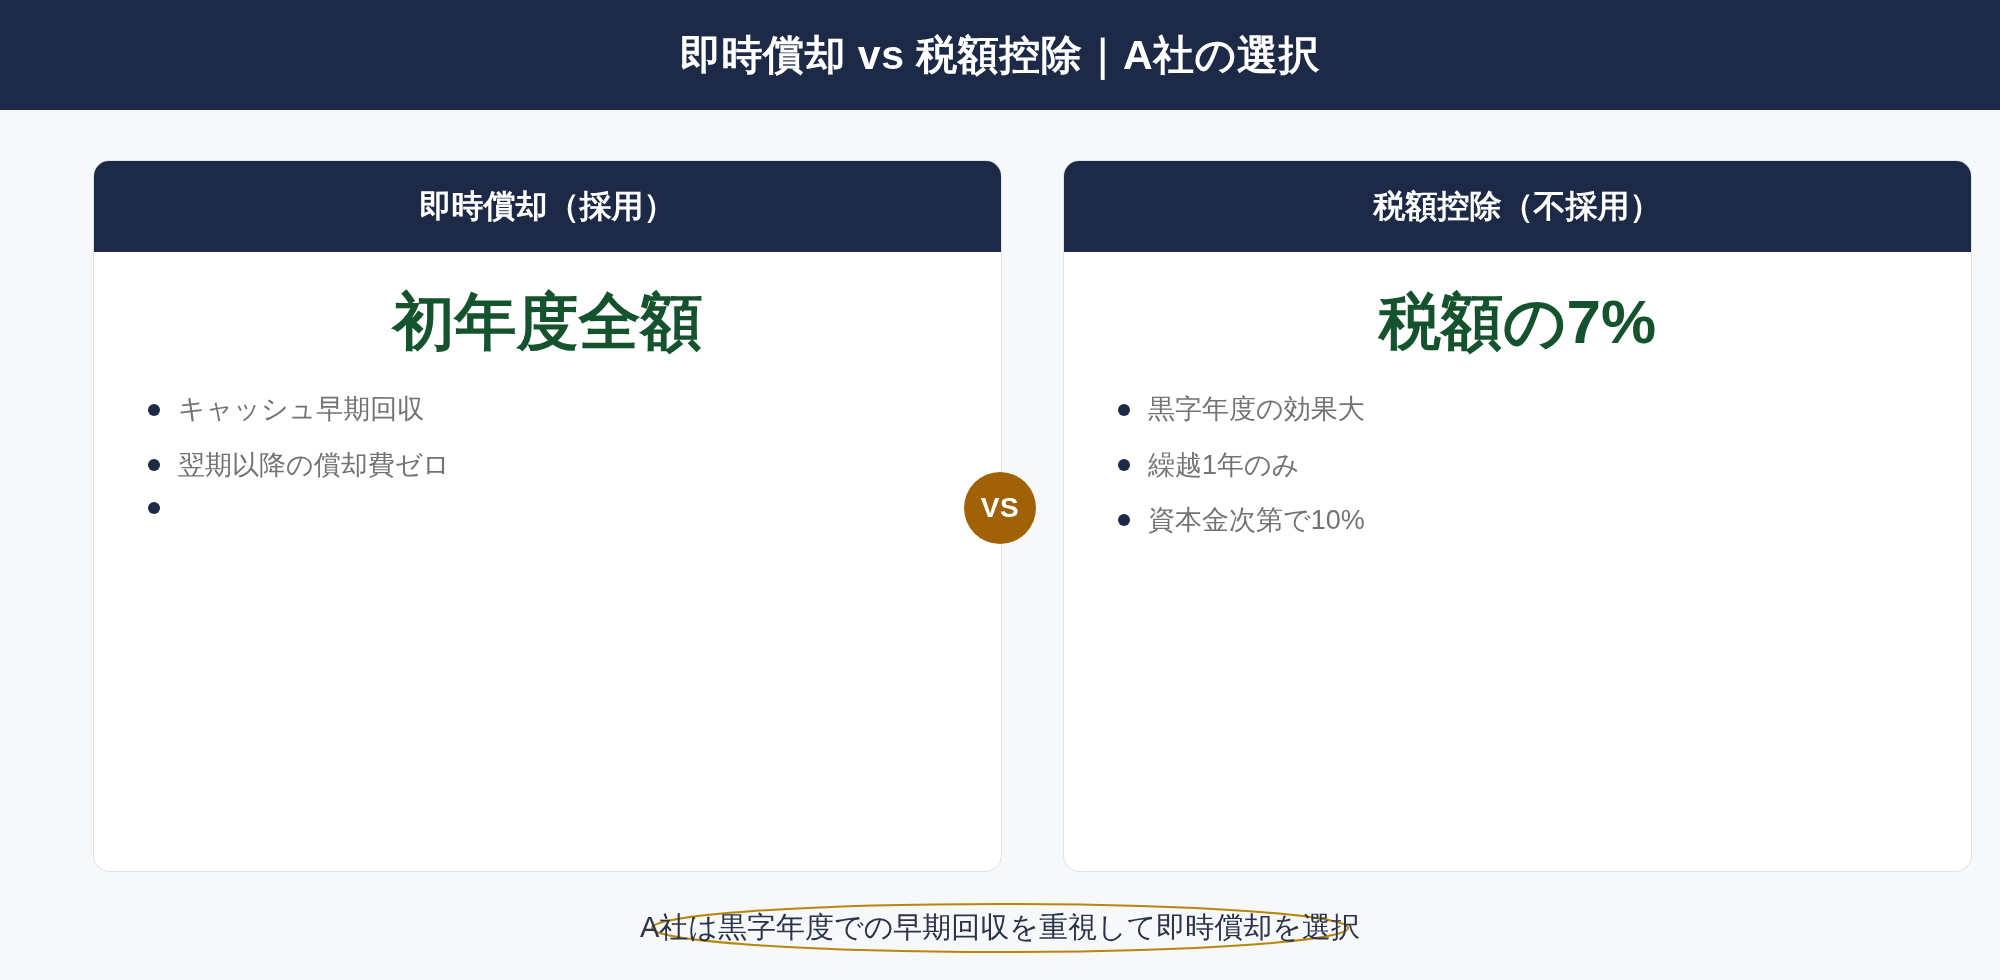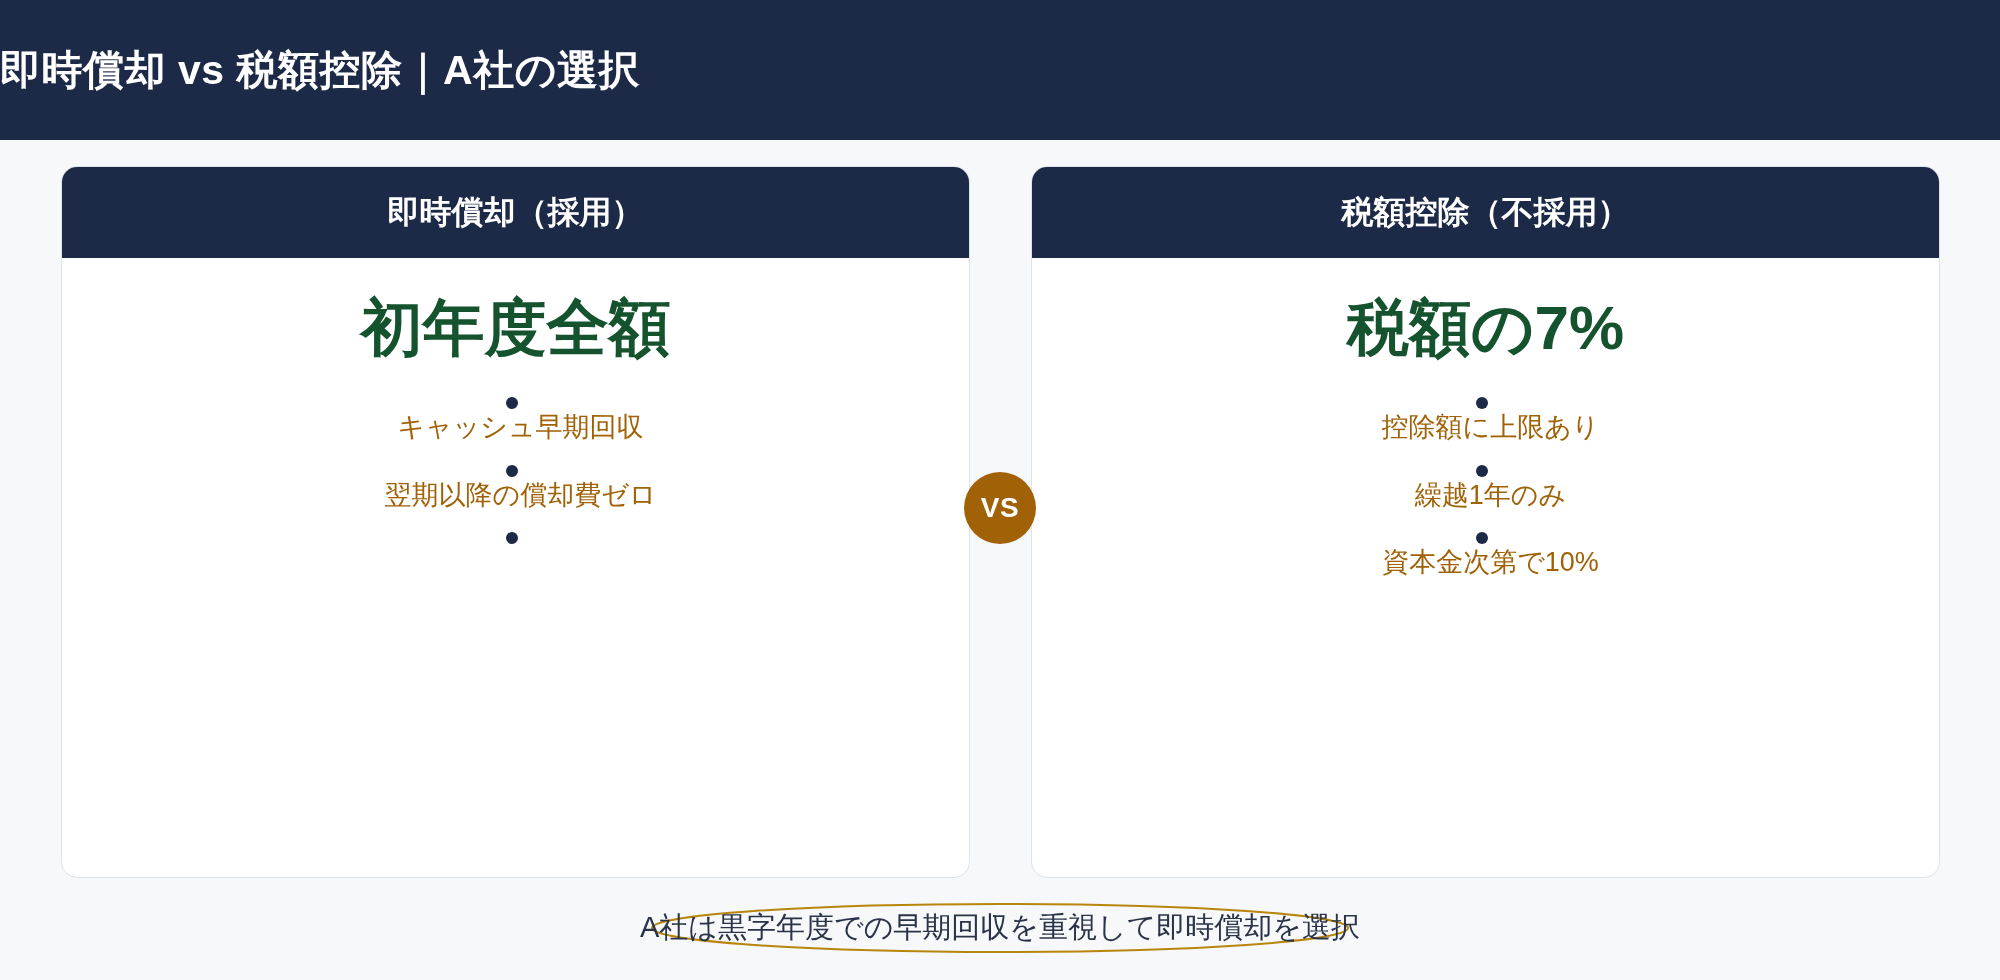--- a/index.html
+++ b/index.html
@@ -22,51 +22,53 @@
     height: 980px;
     background: #f6f8fa;
   }
 
   
   .page-header {
     position: absolute;
     left: 0;
     top: 0;
     width: 2000px;
-    height: 140px;
+    height: 110px;
     background: #1d2a47;
     display: flex;
     align-items: center;
+    justify-content: center;
   }
   .page-header-title {
     color: #ffffff;
     font-size: 41px;
     font-weight: bold;
     letter-spacing: 0.5px;
     white-space: nowrap;
   }
 
   
   .cards {
     position: absolute;
     left: 61px;
     top: 152px;
     width: 1879px;
     height: 712px;
   }
 
   .card {
     position: absolute;
-    top: 14px;
+    top: 8px;
     width: 909px;
     height: 712px;
     background: #ffffff;
     border: 1px solid #dde3ea;
     border-radius: 16px;
     overflow: hidden;
+    margin-left: 32px;
   }
   .card.left  { left: 0; }
   .card.right { left: 970px; }
 
   .card-header {
     height: 91px;
     background: #1d2a47;
     display: flex;
     align-items: center;
     justify-content: center;
@@ -93,24 +95,23 @@
   }
 
   .bullet-list {
     list-style: none;
     padding-left: 10px;
   }
   .bullet-item {
     display: flex;
     align-items: center;
     font-size: 27px;
-    color: #a16207;
+    color: #737373;
     line-height: 1.35;
     margin-bottom: 19px;
-    flex-direction: column;
   }
   .bullet-dot {
     flex: 0 0 auto;
     width: 12px;
     height: 12px;
     border-radius: 50%;
     background: #1d2a47;
     margin-right: 18px;
   }
   .bullet-text { white-space: nowrap; }
@@ -200,21 +201,21 @@
 
     <div class="card right">
       <div class="card-header">
         <div class="card-header-title">税額控除（不採用）</div>
       </div>
       <div class="card-body">
         <div class="card-value">税額の7%</div>
         <ul class="bullet-list">
           <li class="bullet-item">
             <span class="bullet-dot"></span>
-            <span class="bullet-text">控除額に上限あり</span>
+            <span class="bullet-text">黒字年度の効果大</span>
           </li>
           <li class="bullet-item">
             <span class="bullet-dot"></span>
             <span class="bullet-text">繰越1年のみ</span>
           </li>
           <li class="bullet-item">
             <span class="bullet-dot"></span>
             <span class="bullet-text">資本金次第で10%</span>
           </li>
         </ul>

